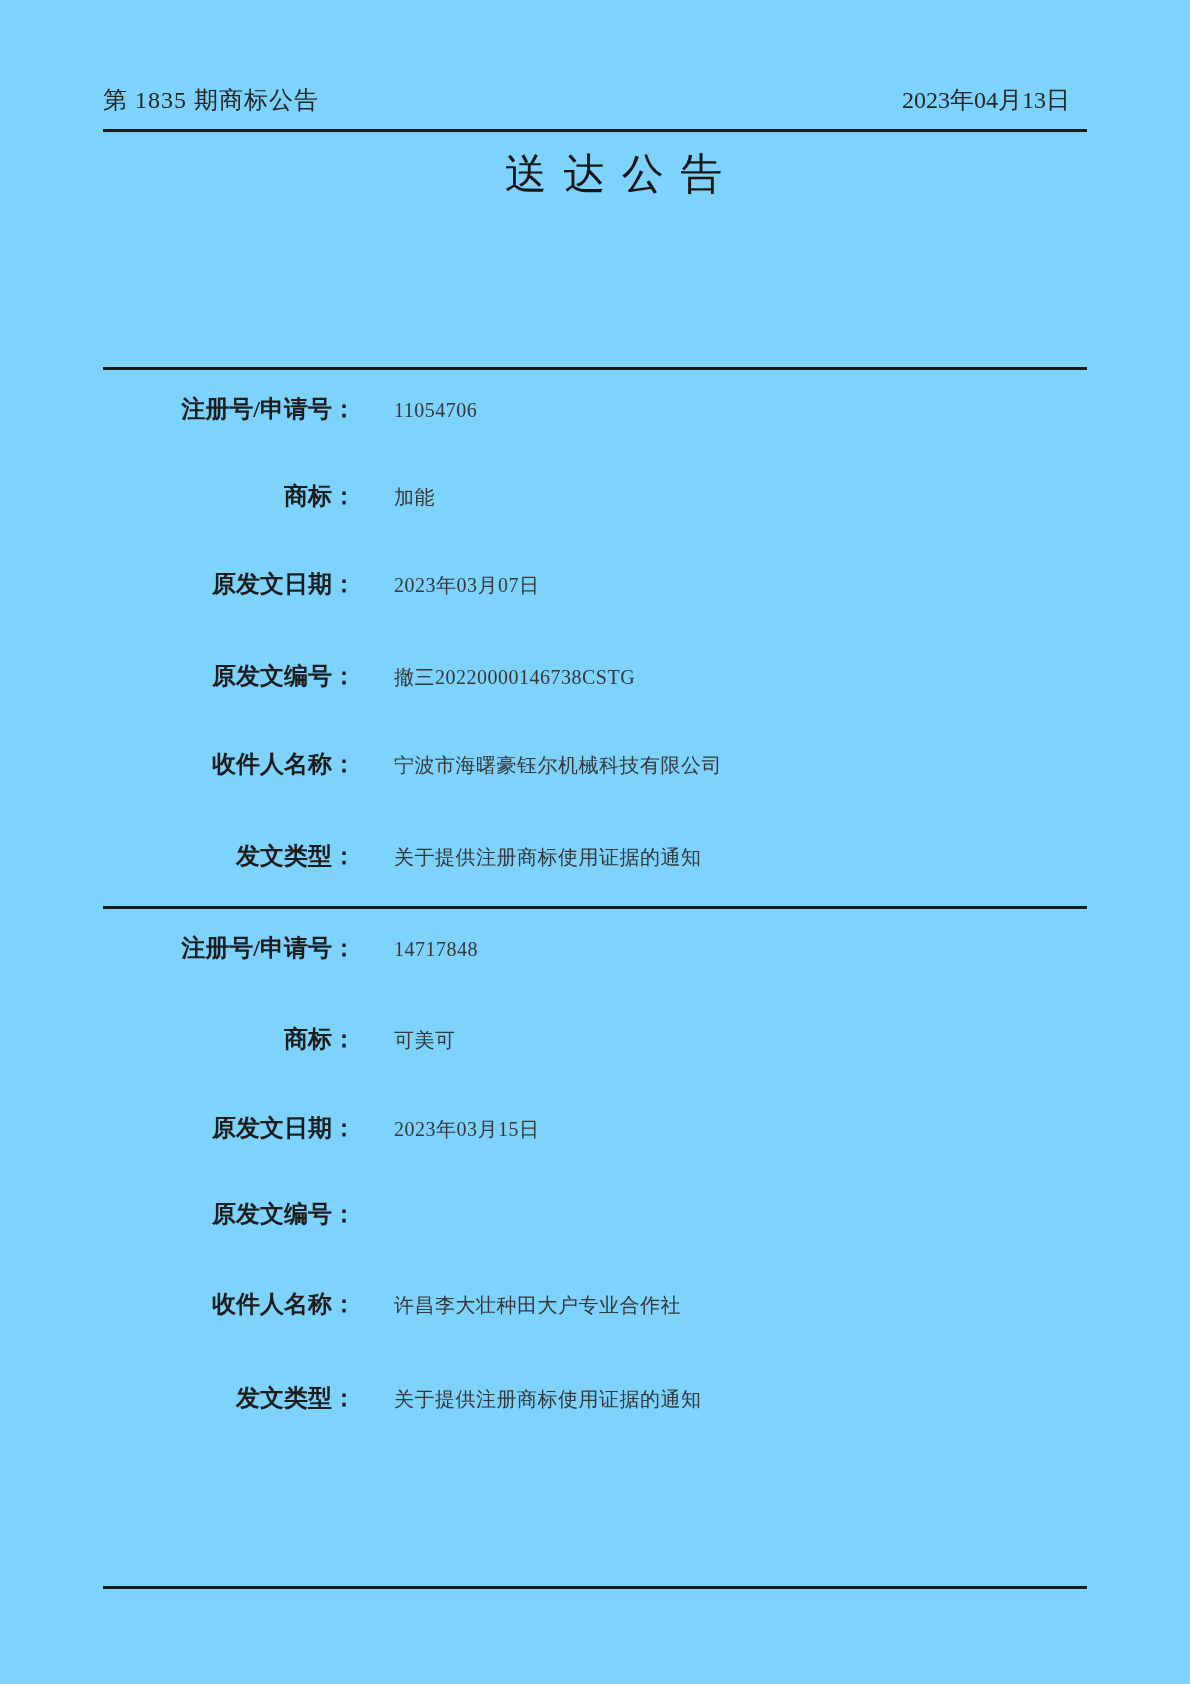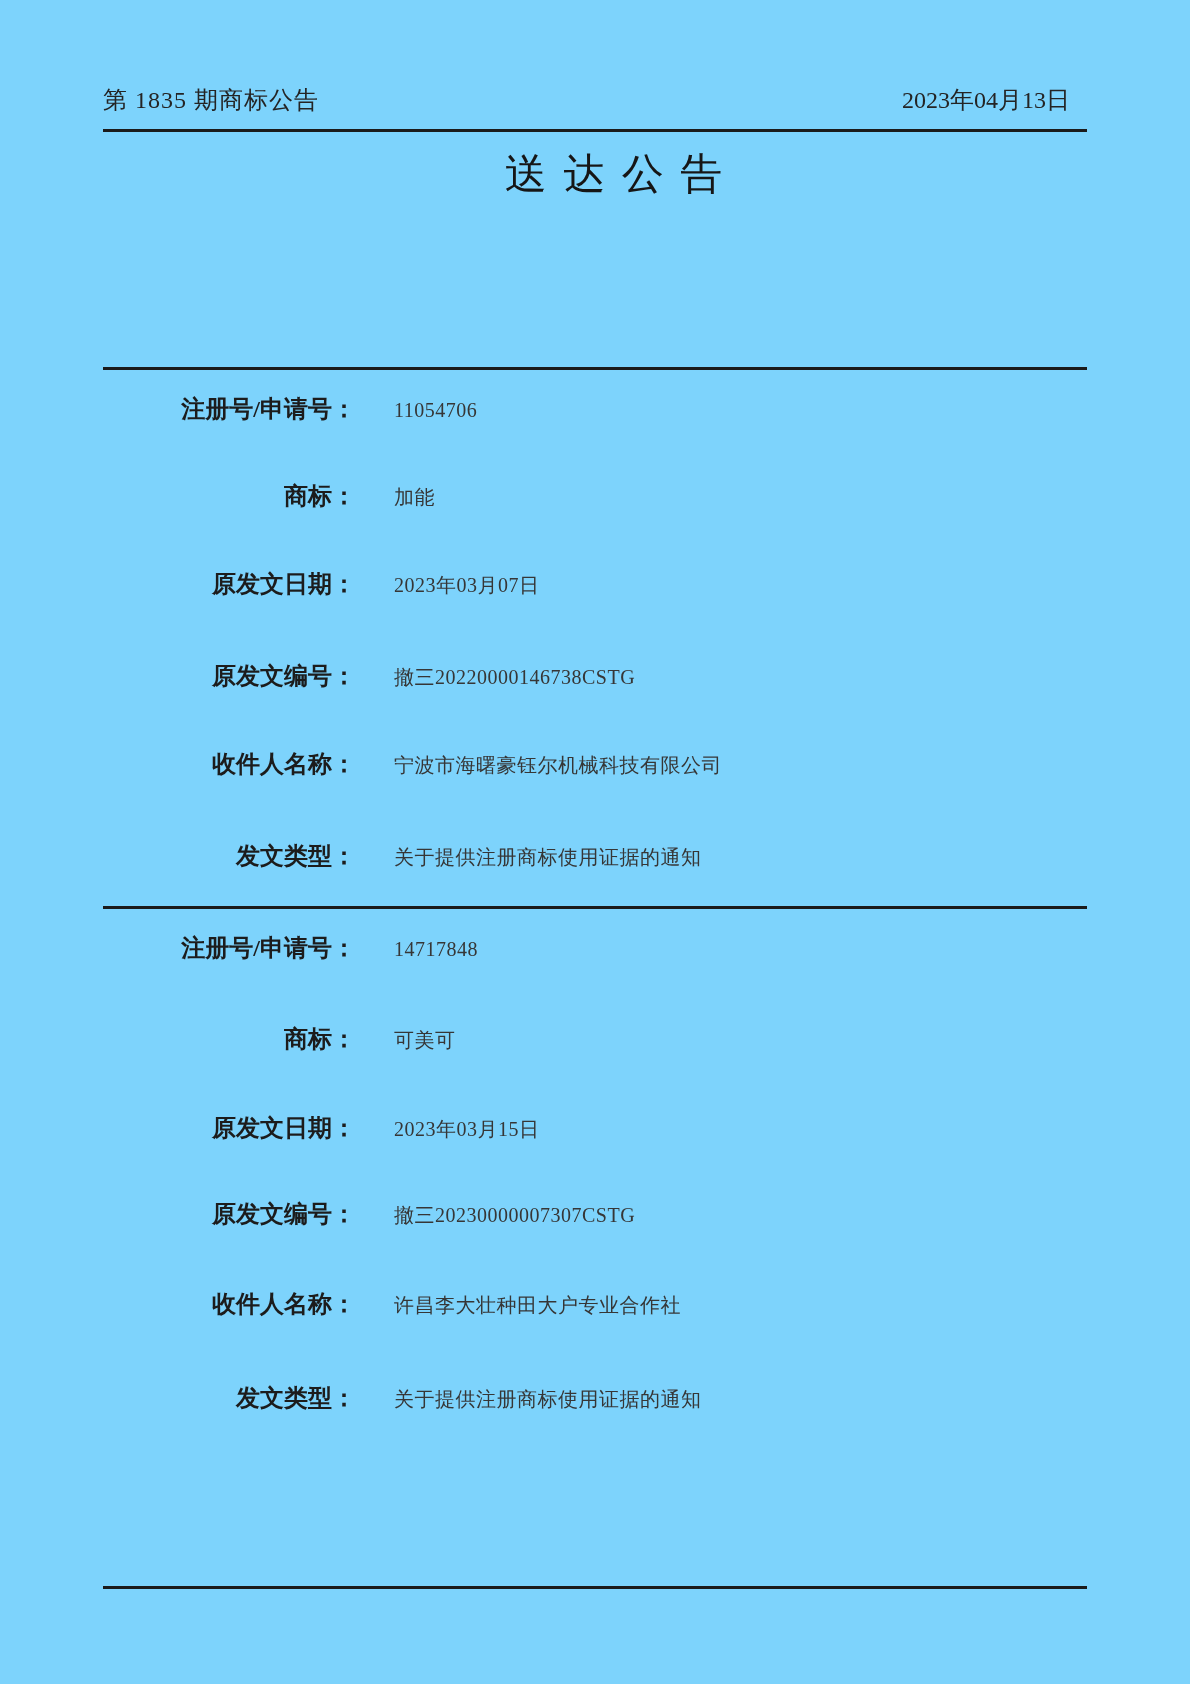--- a/index.html
+++ b/index.html
@@ -116,21 +116,20 @@
     <div class="frow r2f1">
       <span class="flabel">商标：</span>
       <span class="fvalue">可美可</span>
     </div>
     <div class="frow r2f2">
       <span class="flabel">原发文日期：</span>
       <span class="fvalue">2023年03月15日</span>
     </div>
     <div class="frow r2f3">
       <span class="flabel">原发文编号：</span>
-      <span class="fvalue">撤三20230000007307CSTG</span>
     </div>
     <div class="frow r2f4">
       <span class="flabel">收件人名称：</span>
       <span class="fvalue">许昌李大壮种田大户专业合作社</span>
     </div>
     <div class="frow r2f5">
       <span class="flabel">发文类型：</span>
       <span class="fvalue">关于提供注册商标使用证据的通知</span>
     </div>
   </div>

